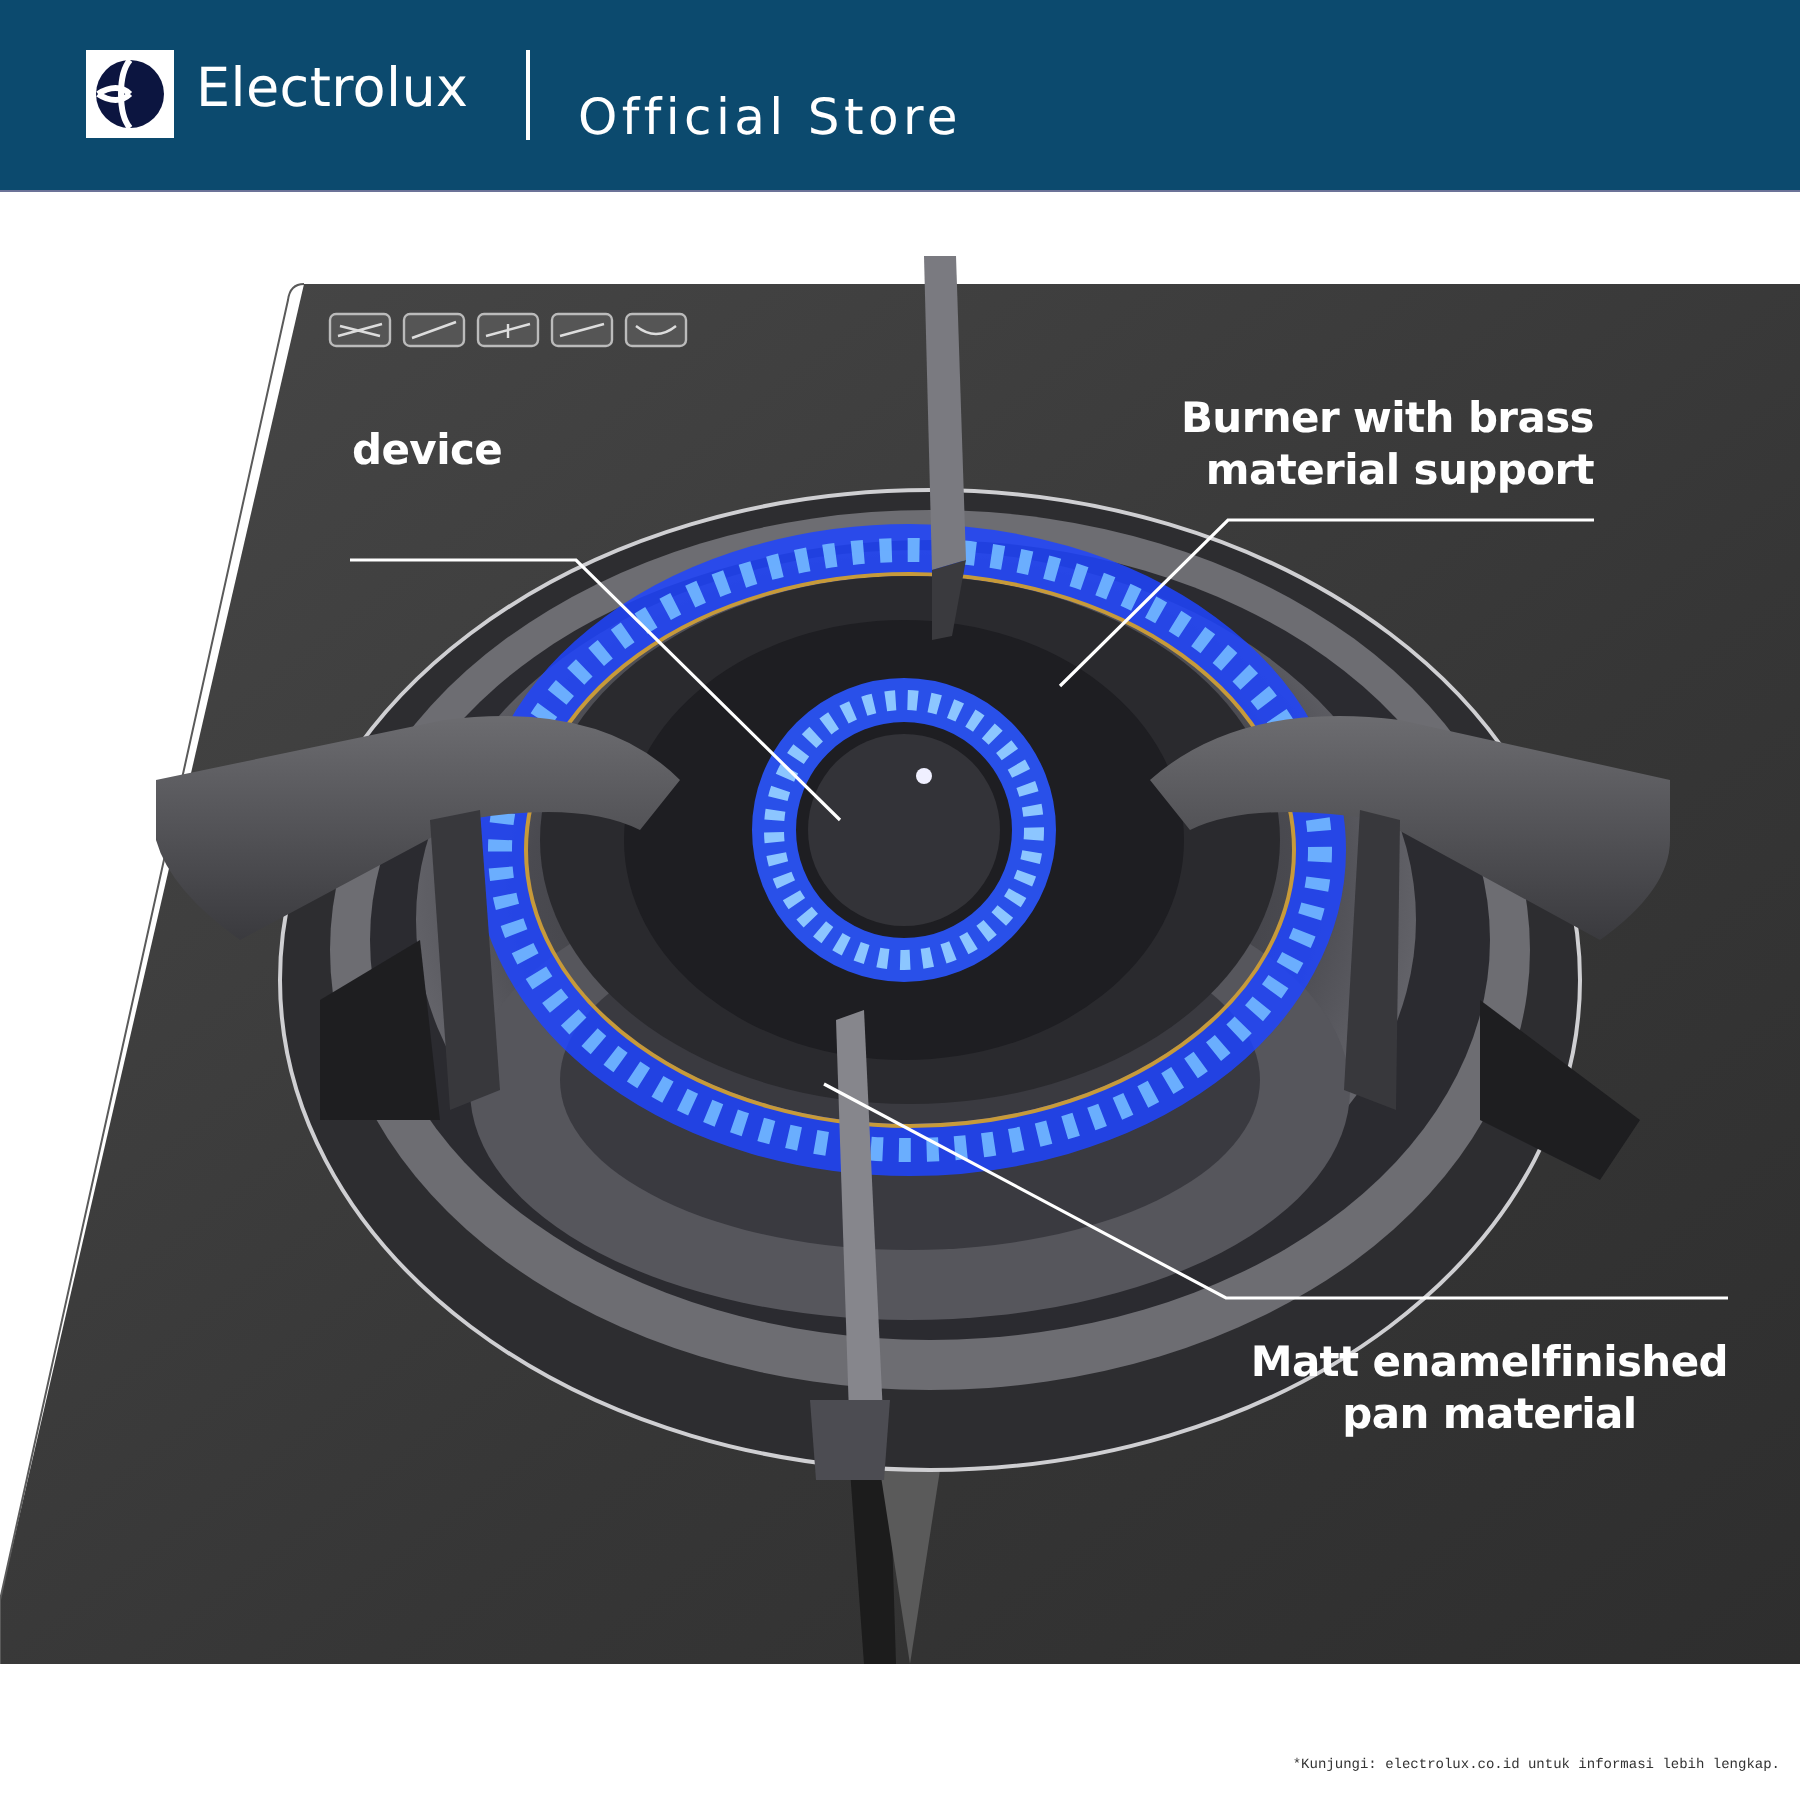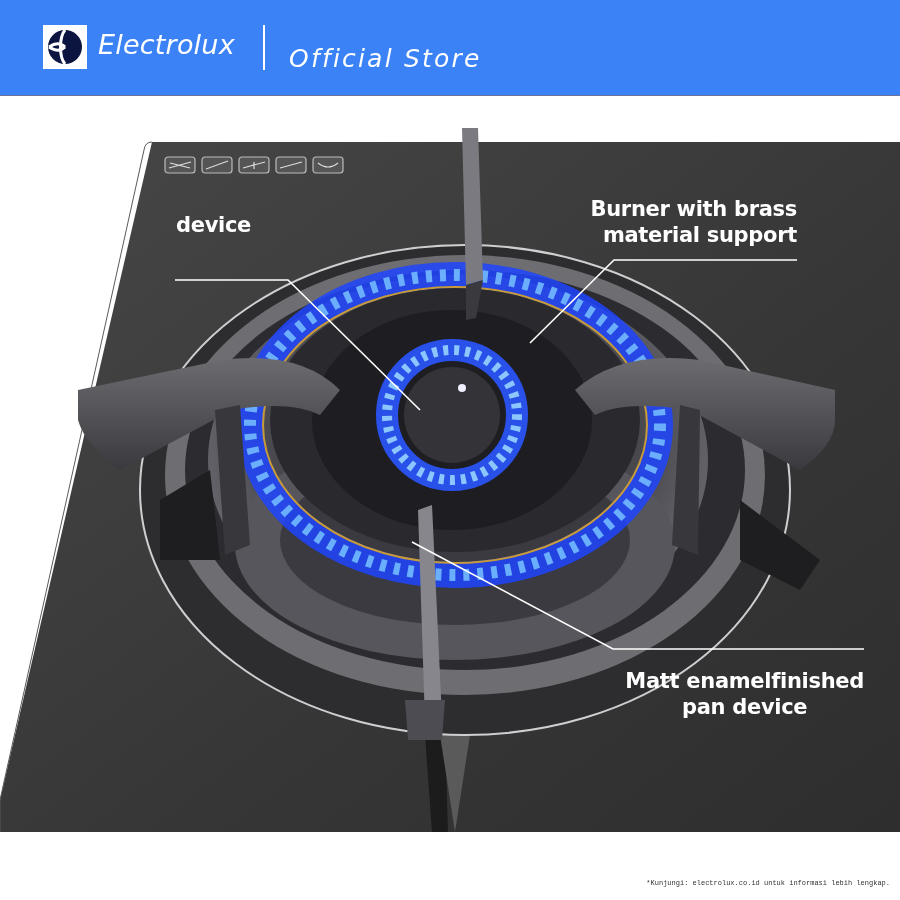--- a/index.html
+++ b/index.html
@@ -3,23 +3,22 @@
   <meta charset="utf-8">
   <style>
     html, body { margin: 0; padding: 0; }
     body {
       width: 900px; height: 900px; position: relative; overflow: hidden;
       background: #ffffff;
       font-family: "DejaVu Sans", sans-serif;
     }
     .header {
       position: absolute; left: 0; top: 0; width: 900px; height: 95px;
-      background: #3b82f6;
+      background: #0c4a6e;
       border-bottom: 1px solid #6c7398;
-      font-style: italic;
     }
     .logo-box {
       position: absolute; left: 43px; top: 25px; width: 44px; height: 44px;
       background: #ffffff;
     }
     .logo-box svg { display: block; }
     .brand {
       position: absolute; left: 98px; top: 29px;
       color: #ffffff; font-size: 27px; letter-spacing: 0.2px;
       font-family: "DejaVu Sans", sans-serif;
@@ -167,16 +166,16 @@
 
 <div class="callout callout-safety">
   <div>device</div>
 </div>
 <div class="callout callout-brass">
   <div>Burner with brass</div>
   <div>material support</div>
 </div>
 <div class="callout callout-matt">
   <div>Matt enamelfinished</div>
-  <div>pan device</div>
+  <div>pan material</div>
 </div>
 
 <div class="footnote">*Kunjungi: electrolux.co.id untuk informasi lebih lengkap.</div>
 
 </body></html>

